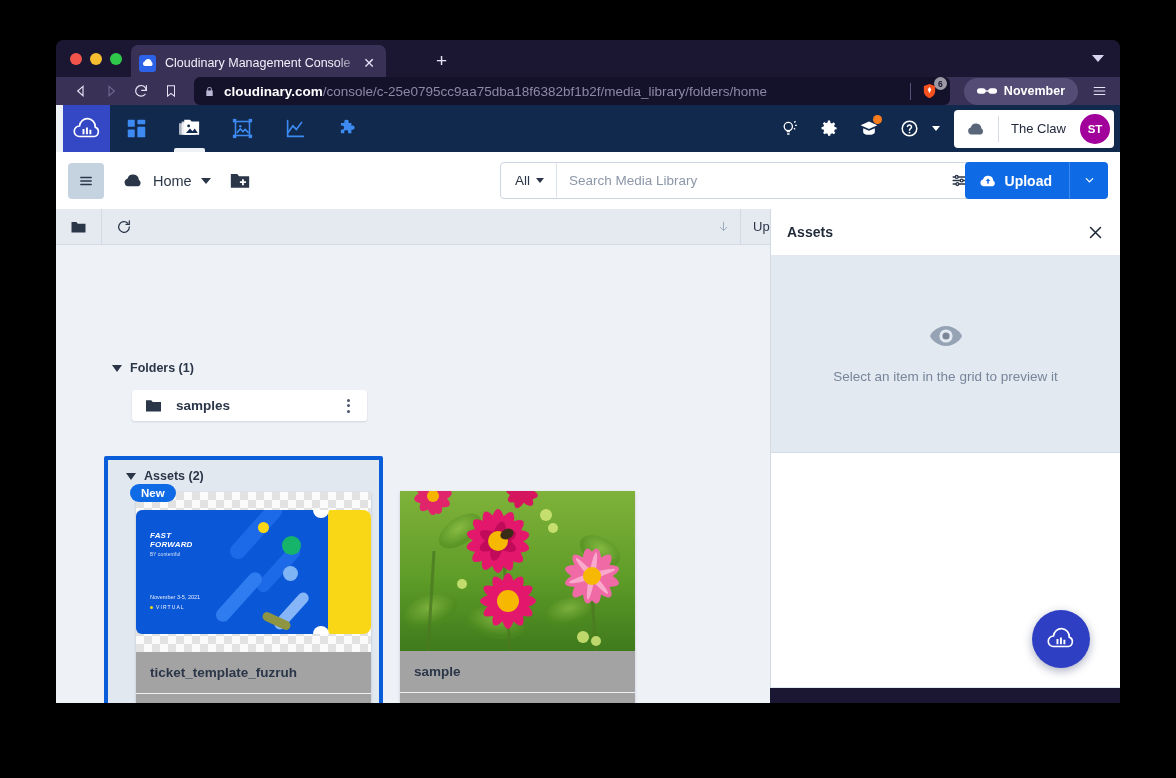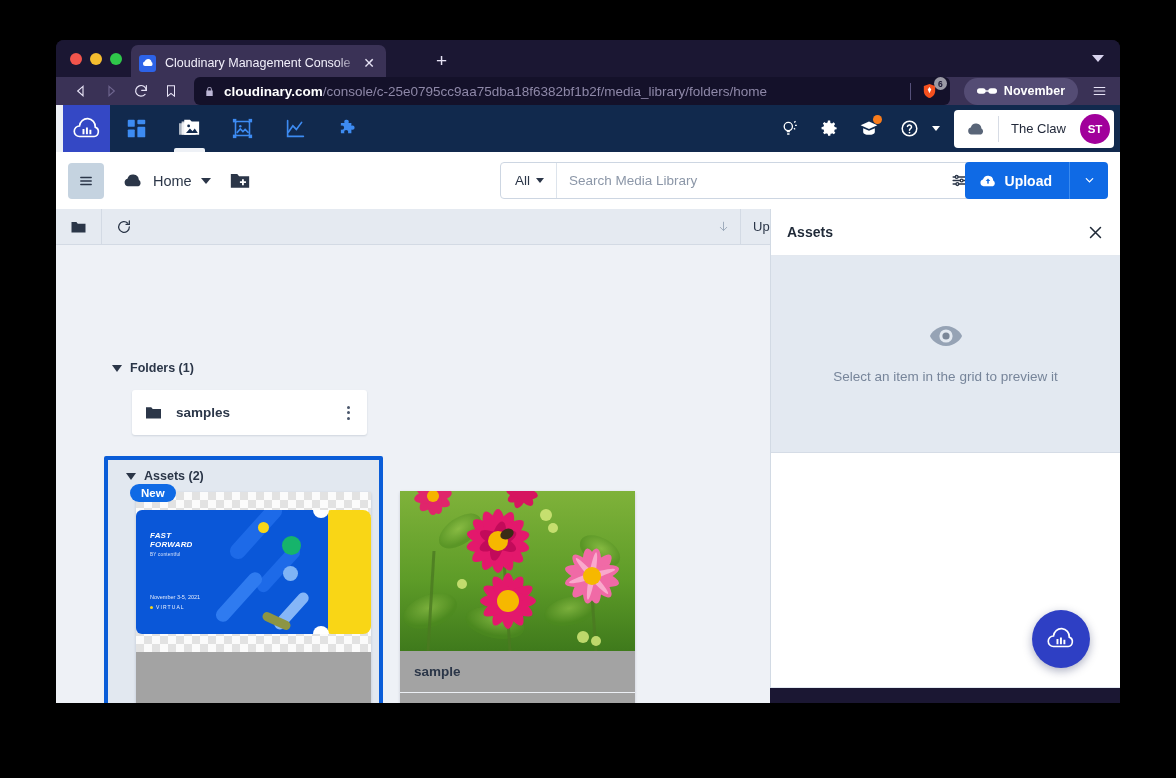--- a/index.html
+++ b/index.html
@@ -217,21 +217,21 @@
   .section-head {
     display: flex; align-items: center; gap: 8px;
     font-size: 12.5px; font-weight: 700; color: #2b3648;
   }
   .tri {
     width: 0; height: 0; border-left: 5px solid transparent;
     border-right: 5px solid transparent; border-top: 7px solid #2b3648;
   }
   .folders-head { position: absolute; left: 56px; top: 256px; }
   .folder-card {
-    position: absolute; left: 76px; top: 285px; width: 235px; height: 45px;
+    position: absolute; left: 76px; top: 285px; width: 235px; height: 31px;
     background: #fff; border-radius: 3px; display: flex; align-items: center;
     padding: 0 12px; box-shadow: 0 1px 2px rgba(20,40,70,.14);
   }
   .folder-name { margin-left: 13px; font-size: 13.5px; font-weight: 700; color: #2b3648; flex: 1; }
   .kebab { display: flex; flex-direction: column; gap: 2.5px; padding: 4px 5px; }
   .kebab i { width: 3px; height: 3px; border-radius: 50%; background: #4a566b; display: block; }
 
   
   .selbox {
     position: absolute; left: 48px; top: 351px; width: 279px; height: 283px;
@@ -632,20 +632,21 @@
                 <div class="ff-date">November 3-5, 2021</div>
                 <div class="ff-virtual">
                     <i class="ff-dot"></i>
                     <span>VIRTUAL</span>
                   </div>
               </div>
               <span class="punch" style="top:-8px;"></span>
               <span class="punch" style="bottom:-8px;"></span>
             </div>
           </div>
+          <div class="card-title">ticket_template_fuzruh</div>
 
         </div>
       </div>
 
       <div class="card card-b">
         <div class="thumb">
           <div class="flower">
             <svg width="235" height="160" viewBox="0 0 235 160" preserveAspectRatio="none">
               <defs>
                 <linearGradient id="bg" x1="0" y1="0" x2="0" y2="1">

